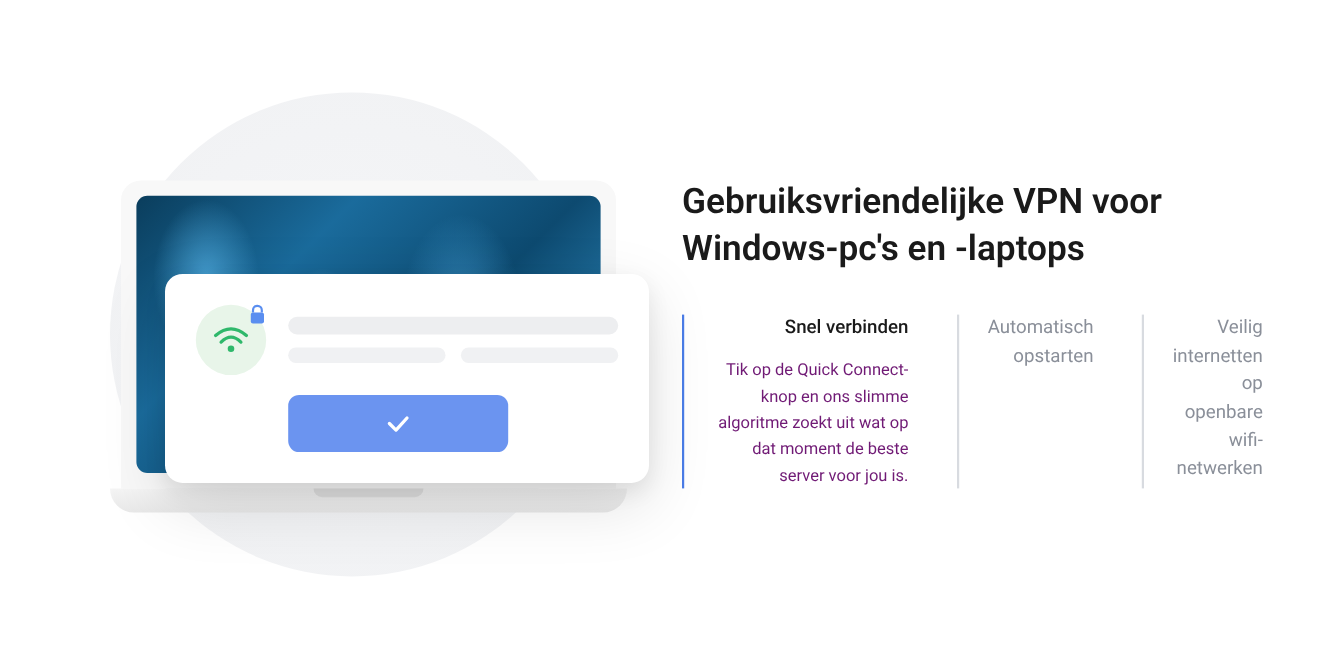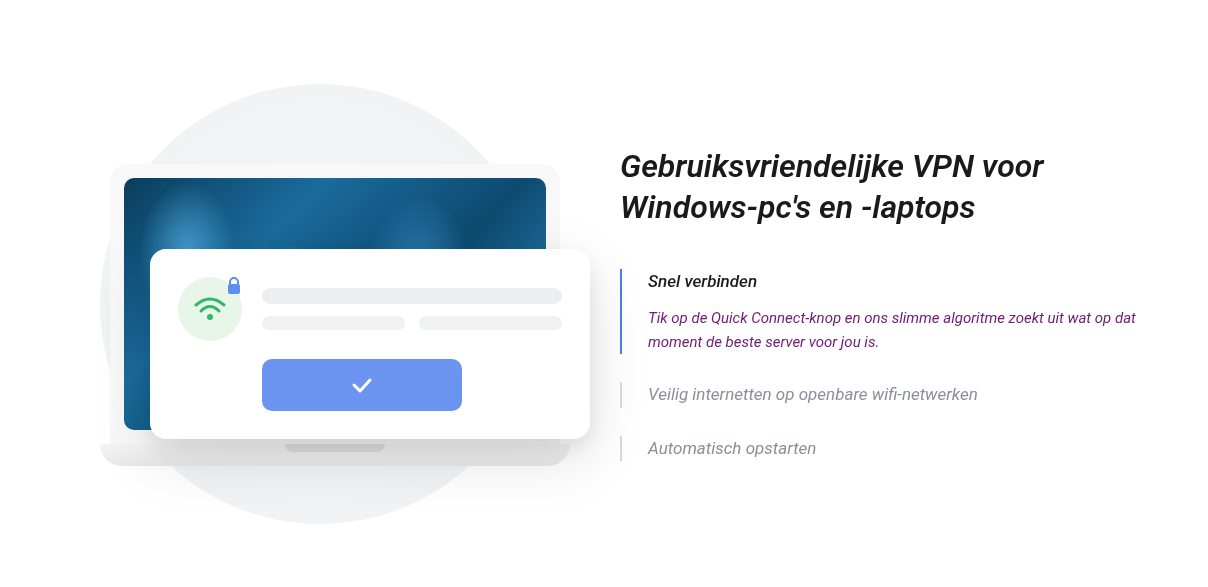--- a/index.html
+++ b/index.html
@@ -16,21 +16,20 @@
       display: flex;
       align-items: center;
       padding: 40px 60px;
     }
     
     .container {
       display: flex;
       align-items: center;
       width: 100%;
       gap: 80px;
-      font-style: italic;
     }
     
     .illustration-wrapper {
       position: relative;
       width: 480px;
       height: 480px;
       flex-shrink: 0;
     }
     
     .circle-bg {
@@ -190,22 +189,23 @@
     .main-heading {
       font-size: 32px;
       font-weight: 600;
       color: #1a1a1a;
       line-height: 1.3;
       margin-bottom: 40px;
     }
     
     .feature-list {
       display: flex;
-      flex-direction: column;
-      gap: 28px;
+      flex-direction: row;
+      gap: 44px;
+      text-align: right;
     }
     
     .feature-item {
       border-left: 2px solid #d8dbe0;
       padding-left: 26px;
       cursor: pointer;
     }
     
     .feature-item.active {
       border-left: 2px solid #4a7de8;
@@ -280,21 +280,21 @@
 
   <div class="content-section">
     <h2 class="main-heading">Gebruiksvriendelijke VPN voor Windows-pc's en -laptops</h2>
 
     <div class="feature-list">
       <div class="feature-item active">
         <div class="feature-title">Snel verbinden</div>
         <div class="feature-description">Tik op de Quick Connect-knop en ons slimme algoritme zoekt uit wat op dat moment de beste server voor jou is.</div>
       </div>
       <div class="feature-item">
+        <div class="feature-title">Automatisch opstarten</div>
+      </div>
+      <div class="feature-item">
         <div class="feature-title">Veilig internetten op openbare wifi-netwerken</div>
-      </div>
-      <div class="feature-item">
-        <div class="feature-title">Automatisch opstarten</div>
       </div>
     </div>
   </div>
 
 </div>
 
 </body></html>

